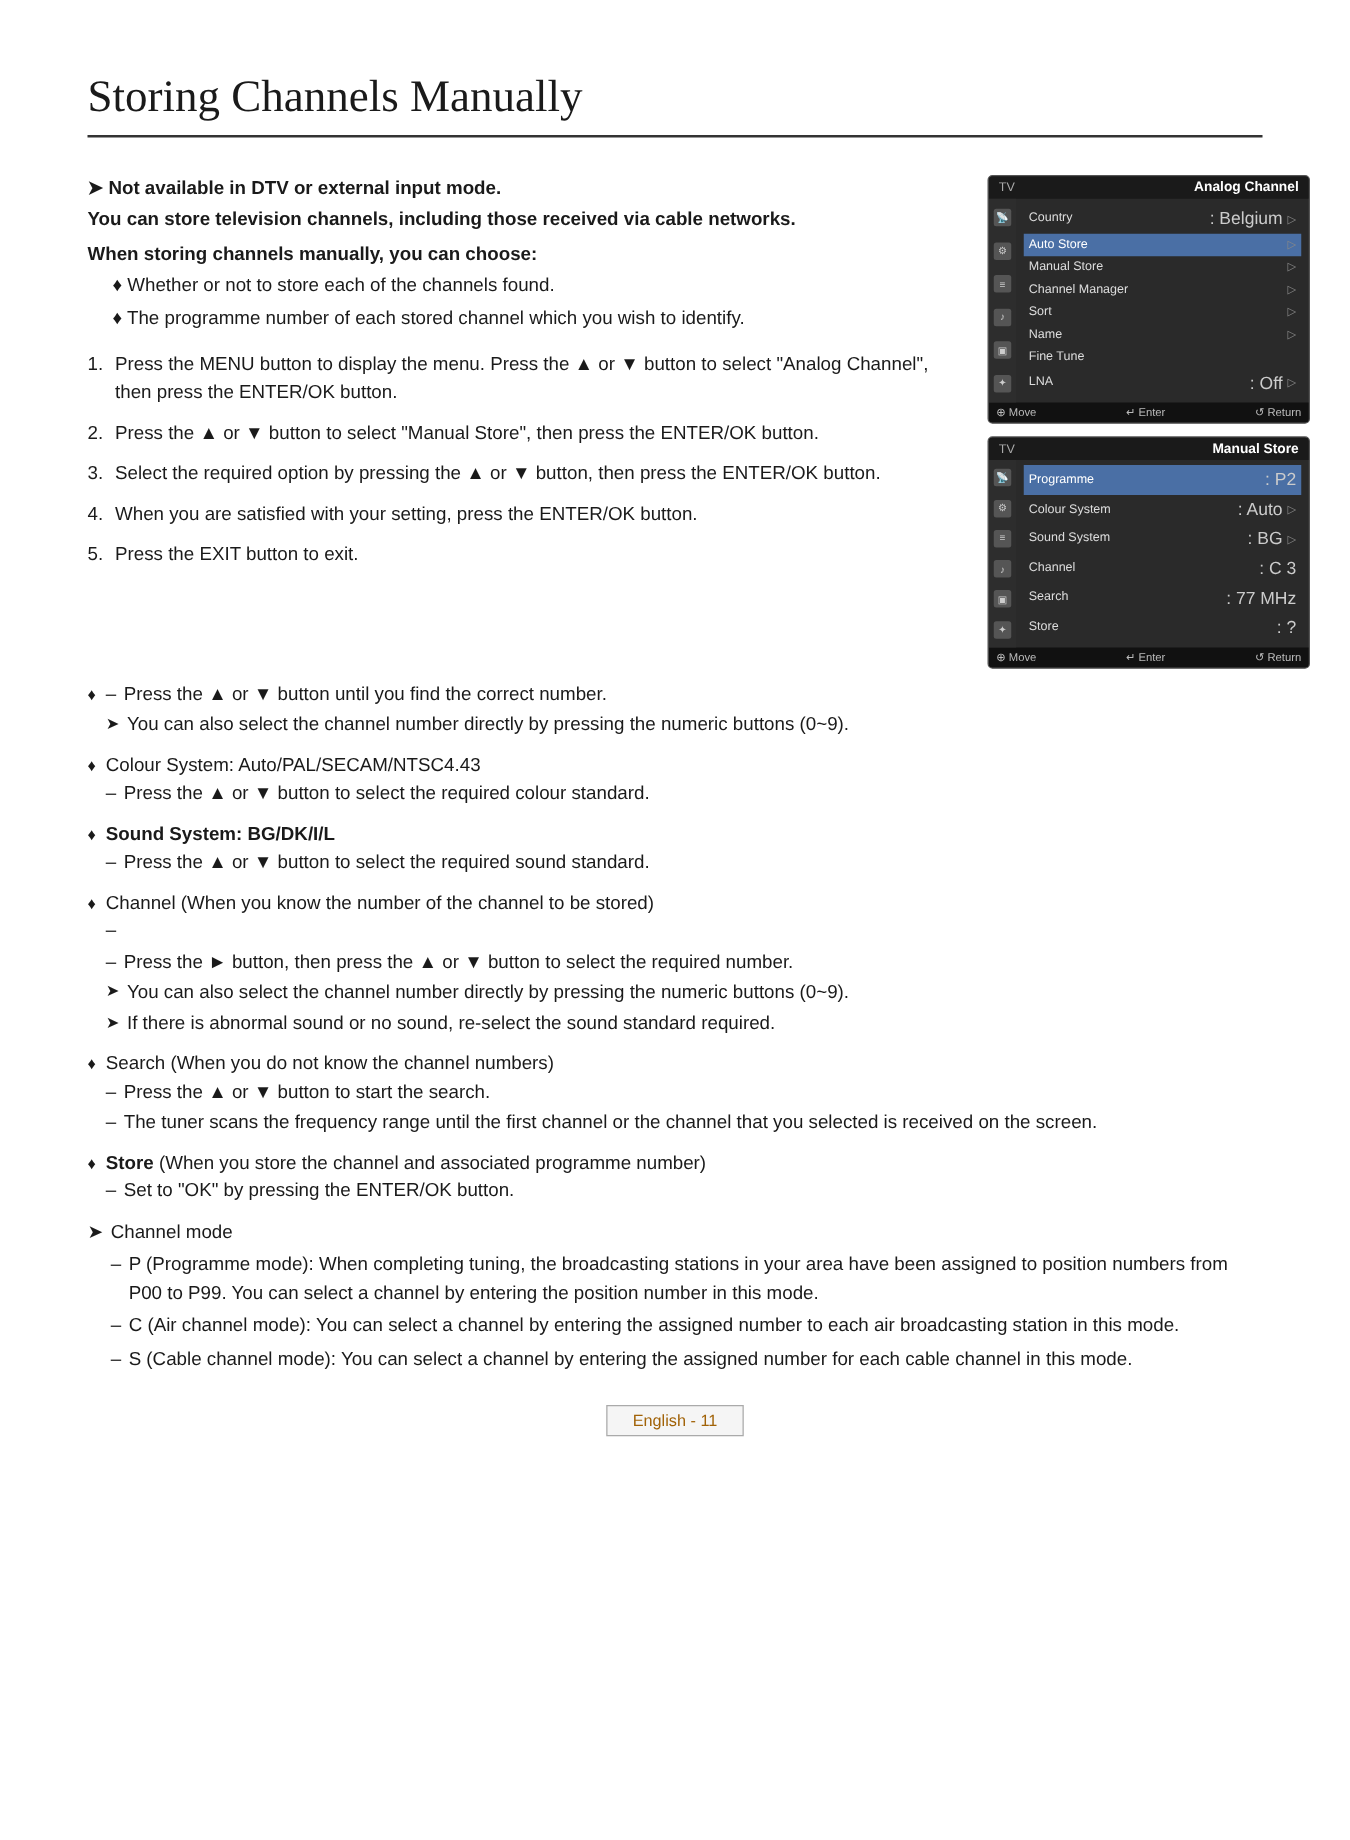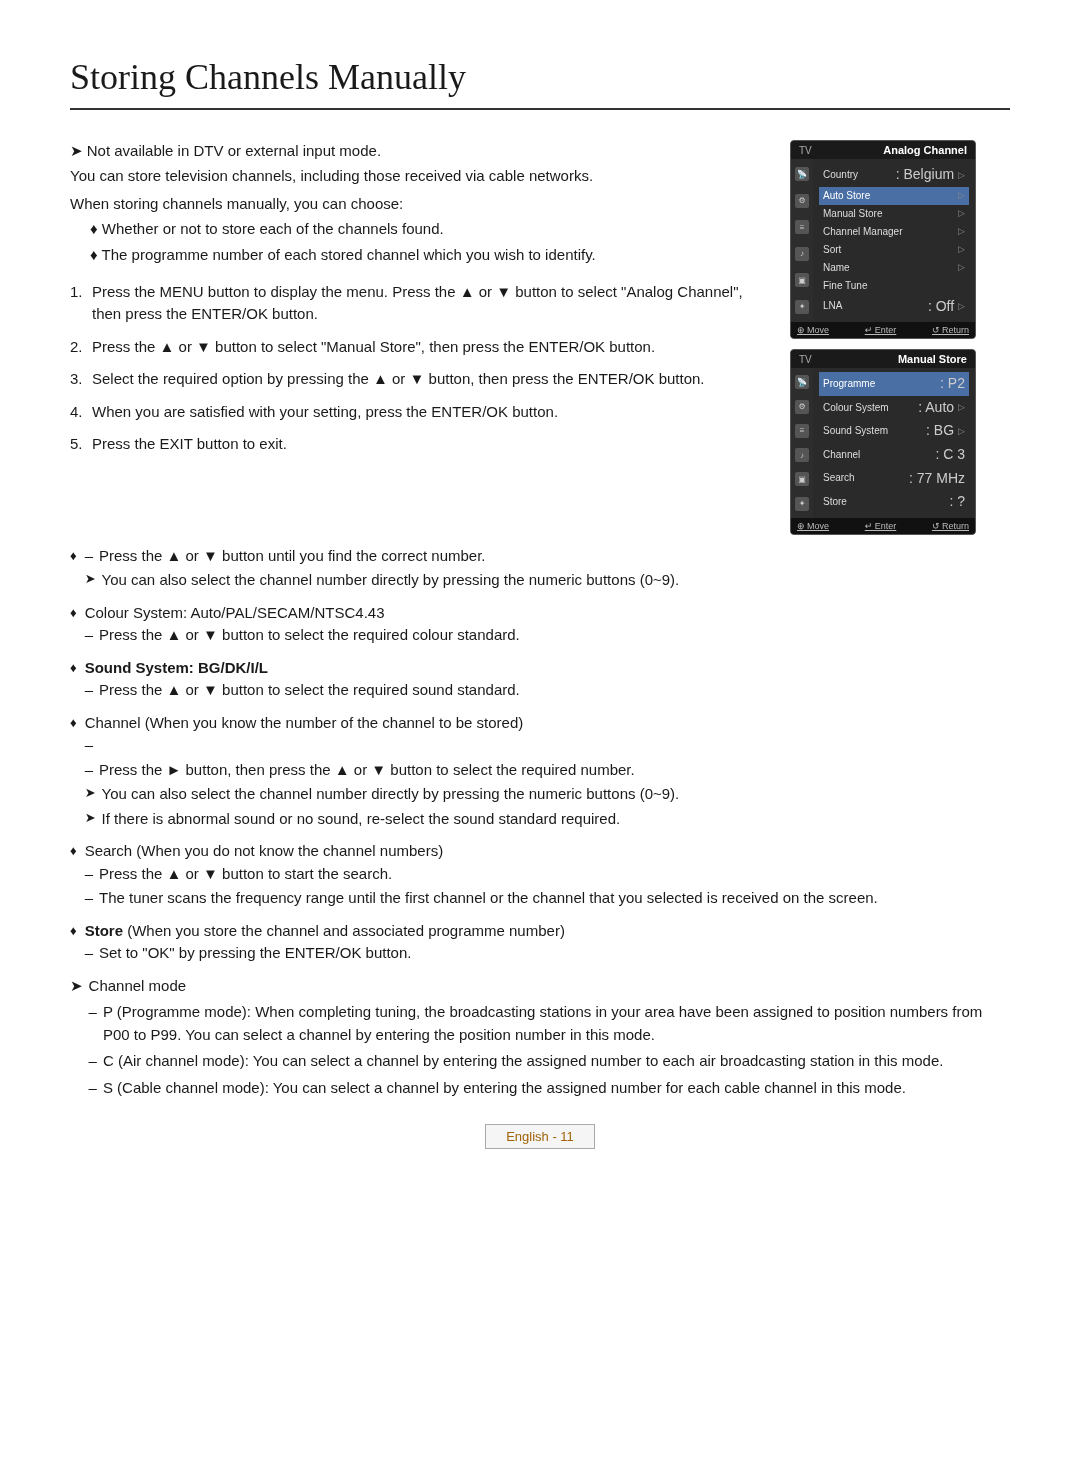--- a/index.html
+++ b/index.html
@@ -41,20 +41,21 @@
       margin-top: 0px;
     }
     .intro-text {
       margin-bottom: 14px;
       line-height: 1.5;
     }
     .intro-line {
       display: flex;
       align-items: flex-end;
       margin-bottom: 2px;
+      font-weight: bold;
     }
     .bullet-list {
       margin-left: 20px;
       margin-bottom: 8px;
     }
     .bullet-item {
       display: flex;
       align-items: flex-start;
       margin-bottom: 4px;
       line-height: 1.5;
@@ -102,21 +103,21 @@
       margin-right: 6px;
       flex-shrink: 0;
     }
     .gte-arrow {
       margin-right: 6px;
       flex-shrink: 0;
       font-size: 13px;
     }
     
     .tv-panel {
-      width: 186px;
+      width: 258px;
       background: #2a2a2a;
       border-radius: 4px;
       overflow: hidden;
       border: 1px solid #555;
     }
     .tv-header {
       background: #1a1a1a;
       color: #fff;
       font-size: 11px;
       padding: 3px 8px;
@@ -192,21 +193,20 @@
       color: #bbb;
       font-size: 9px;
       padding: 3px 6px;
       display: flex;
       justify-content: space-between;
     }
     .tv-footer-item {
       display: flex;
       align-items: center;
       gap: 2px;
-      text-decoration: underline;
     }
     
     .page-footer {
       position: absolute;
       bottom: 40px;
       left: 0;
       right: 0;
       display: flex;
       justify-content: center;
       align-items: center;

